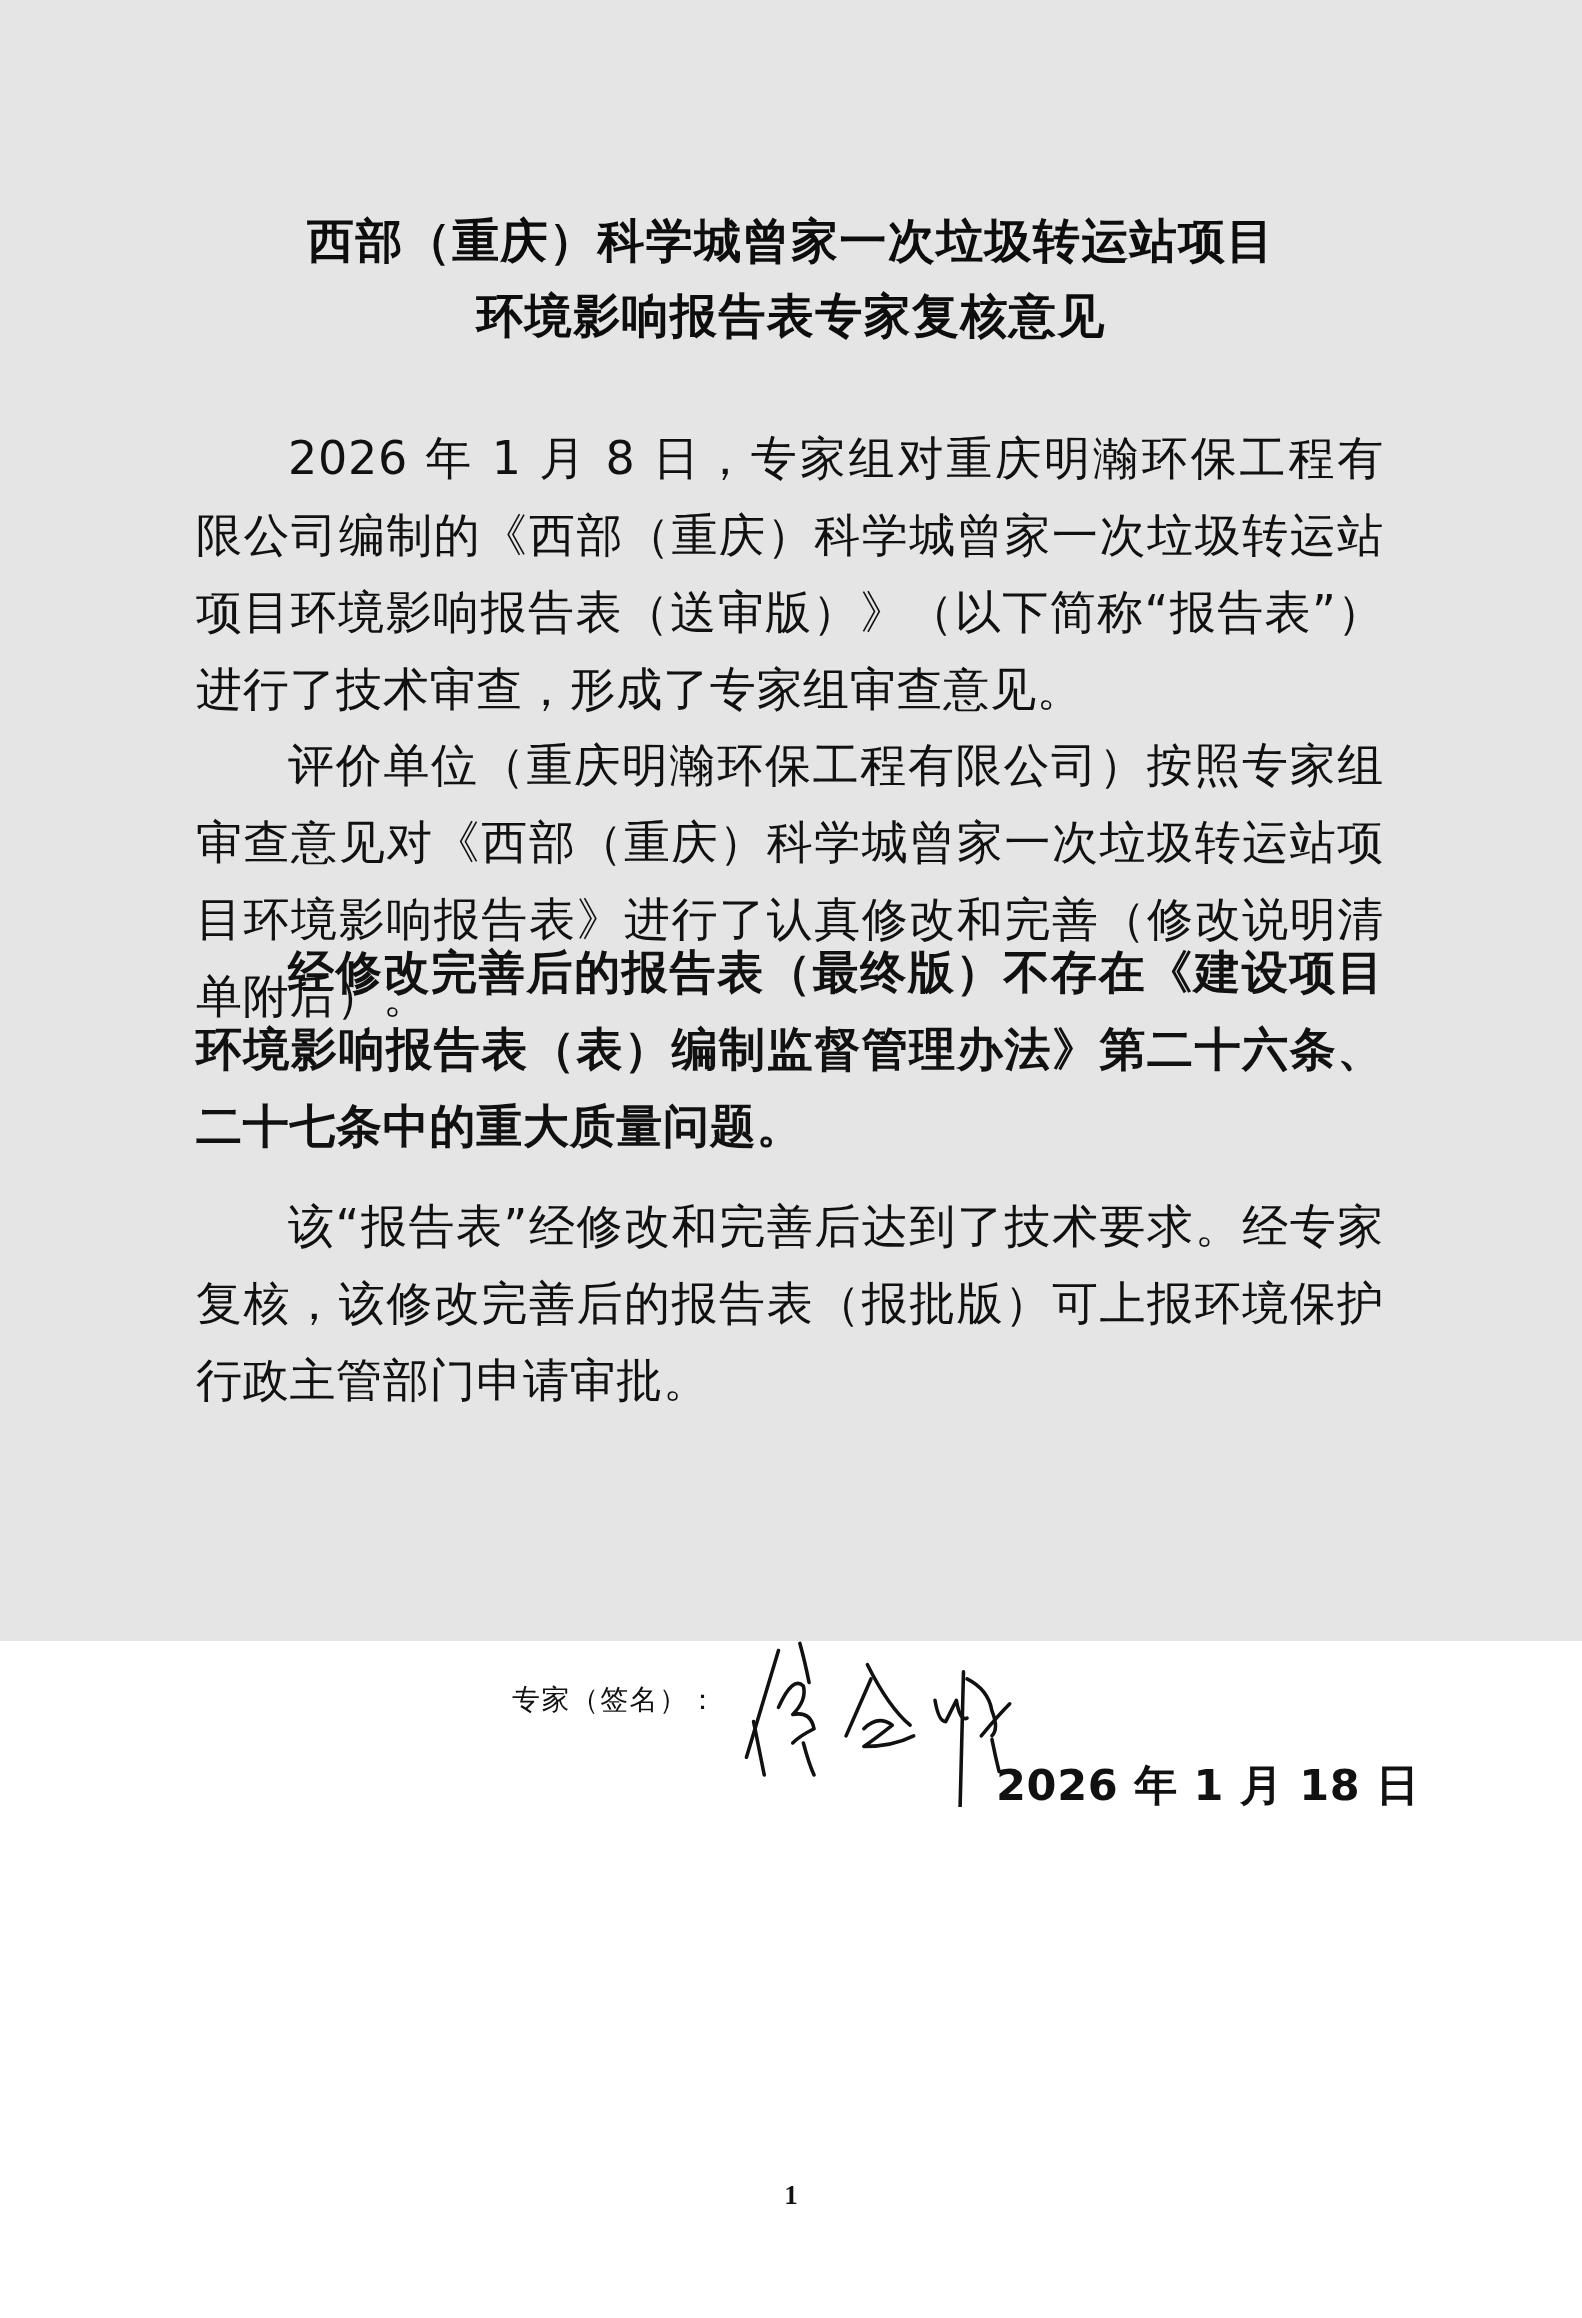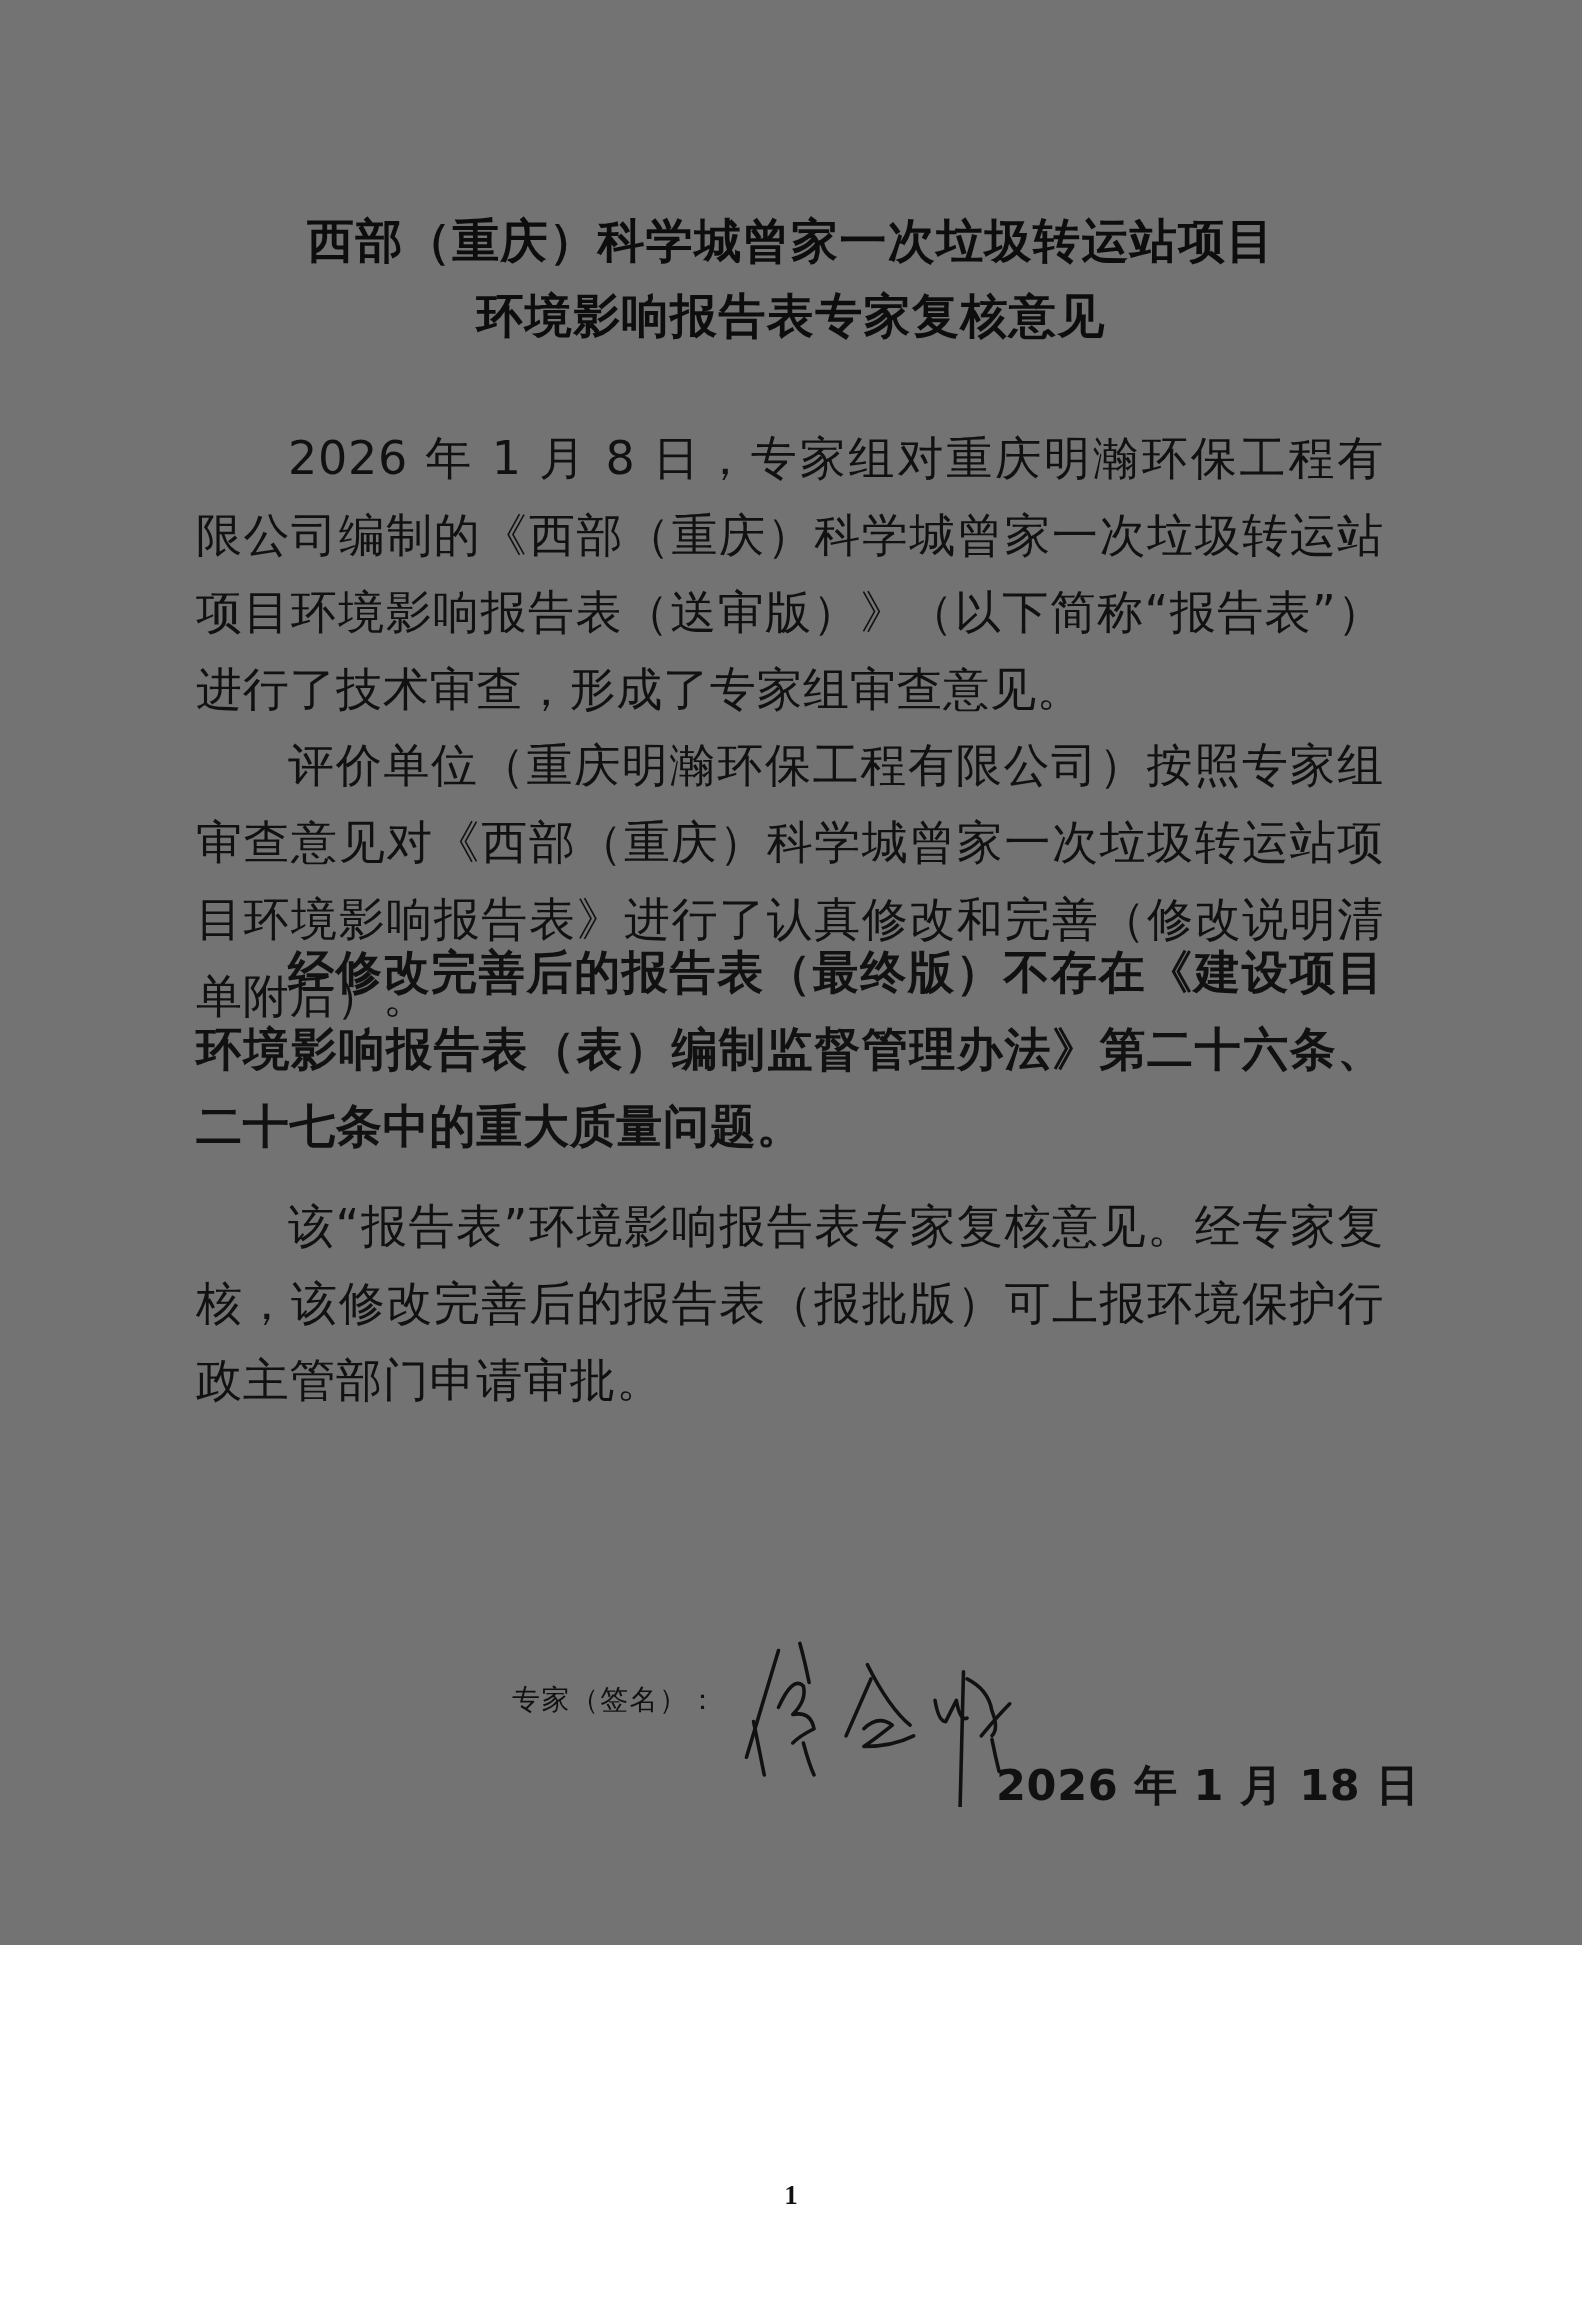--- a/index.html
+++ b/index.html
@@ -12,22 +12,22 @@
       height: 2319px;
       position: relative;
       overflow: hidden;
       font-family: "DejaVu Sans", sans-serif;
       color: #111111;
     }
     .page {
       position: absolute;
       left: 0; top: 0;
       width: 1582px;
-      height: 1945px;
-      background: #737373;
+      height: 1641px;
+      background: #e5e5e5;
     }
     .title {
       position: absolute;
       left: 0;
       width: 1582px;
       text-align: center;
       font-size: 47px;
       font-weight: bold;
       letter-spacing: 1.4px;
       color: #0d0d0d;
@@ -103,21 +103,21 @@
 
   <div class="body-text" style="top:727px;">
     <p class="para">评价单位（重庆明瀚环保工程有限公司）按照专家组审查意见对《西部（重庆）科学城曾家一次垃圾转运站项目环境影响报告表》进行了认真修改和完善（修改说明清单附后）。</p>
   </div>
 
   <div class="body-text" style="top:934px;">
     <p class="para bold">经修改完善后的报告表（最终版）不存在《建设项目环境影响报告表（表）编制监督管理办法》第二十六条、二十七条中的重大质量问题。</p>
   </div>
 
   <div class="body-text" style="top:1188px;">
-    <p class="para">该“报告表”环境影响报告表专家复核意见。经专家复核，该修改完善后的报告表（报批版）可上报环境保护行政主管部门申请审批。</p>
+    <p class="para">该“报告表”经修改和完善后达到了技术要求。经专家复核，该修改完善后的报告表（报批版）可上报环境保护行政主管部门申请审批。</p>
   </div>
 
   <div class="sig-row">
     <span class="sig-label">专家（签名）：</span>
     <svg class="sig-mark" viewBox="0 0 500 260" fill="none" stroke="#111" stroke-width="5" stroke-linecap="round" stroke-linejoin="round">
 
       <path d="M30 190 L75 40"></path>
       <path d="M40 140 L55 215"></path>
       <path d="M75 120 Q95 75 110 90 Q115 110 95 130 Q120 125 125 150 Q105 160 95 170"></path>
       <path d="M105 30 Q112 55 118 85"></path>

